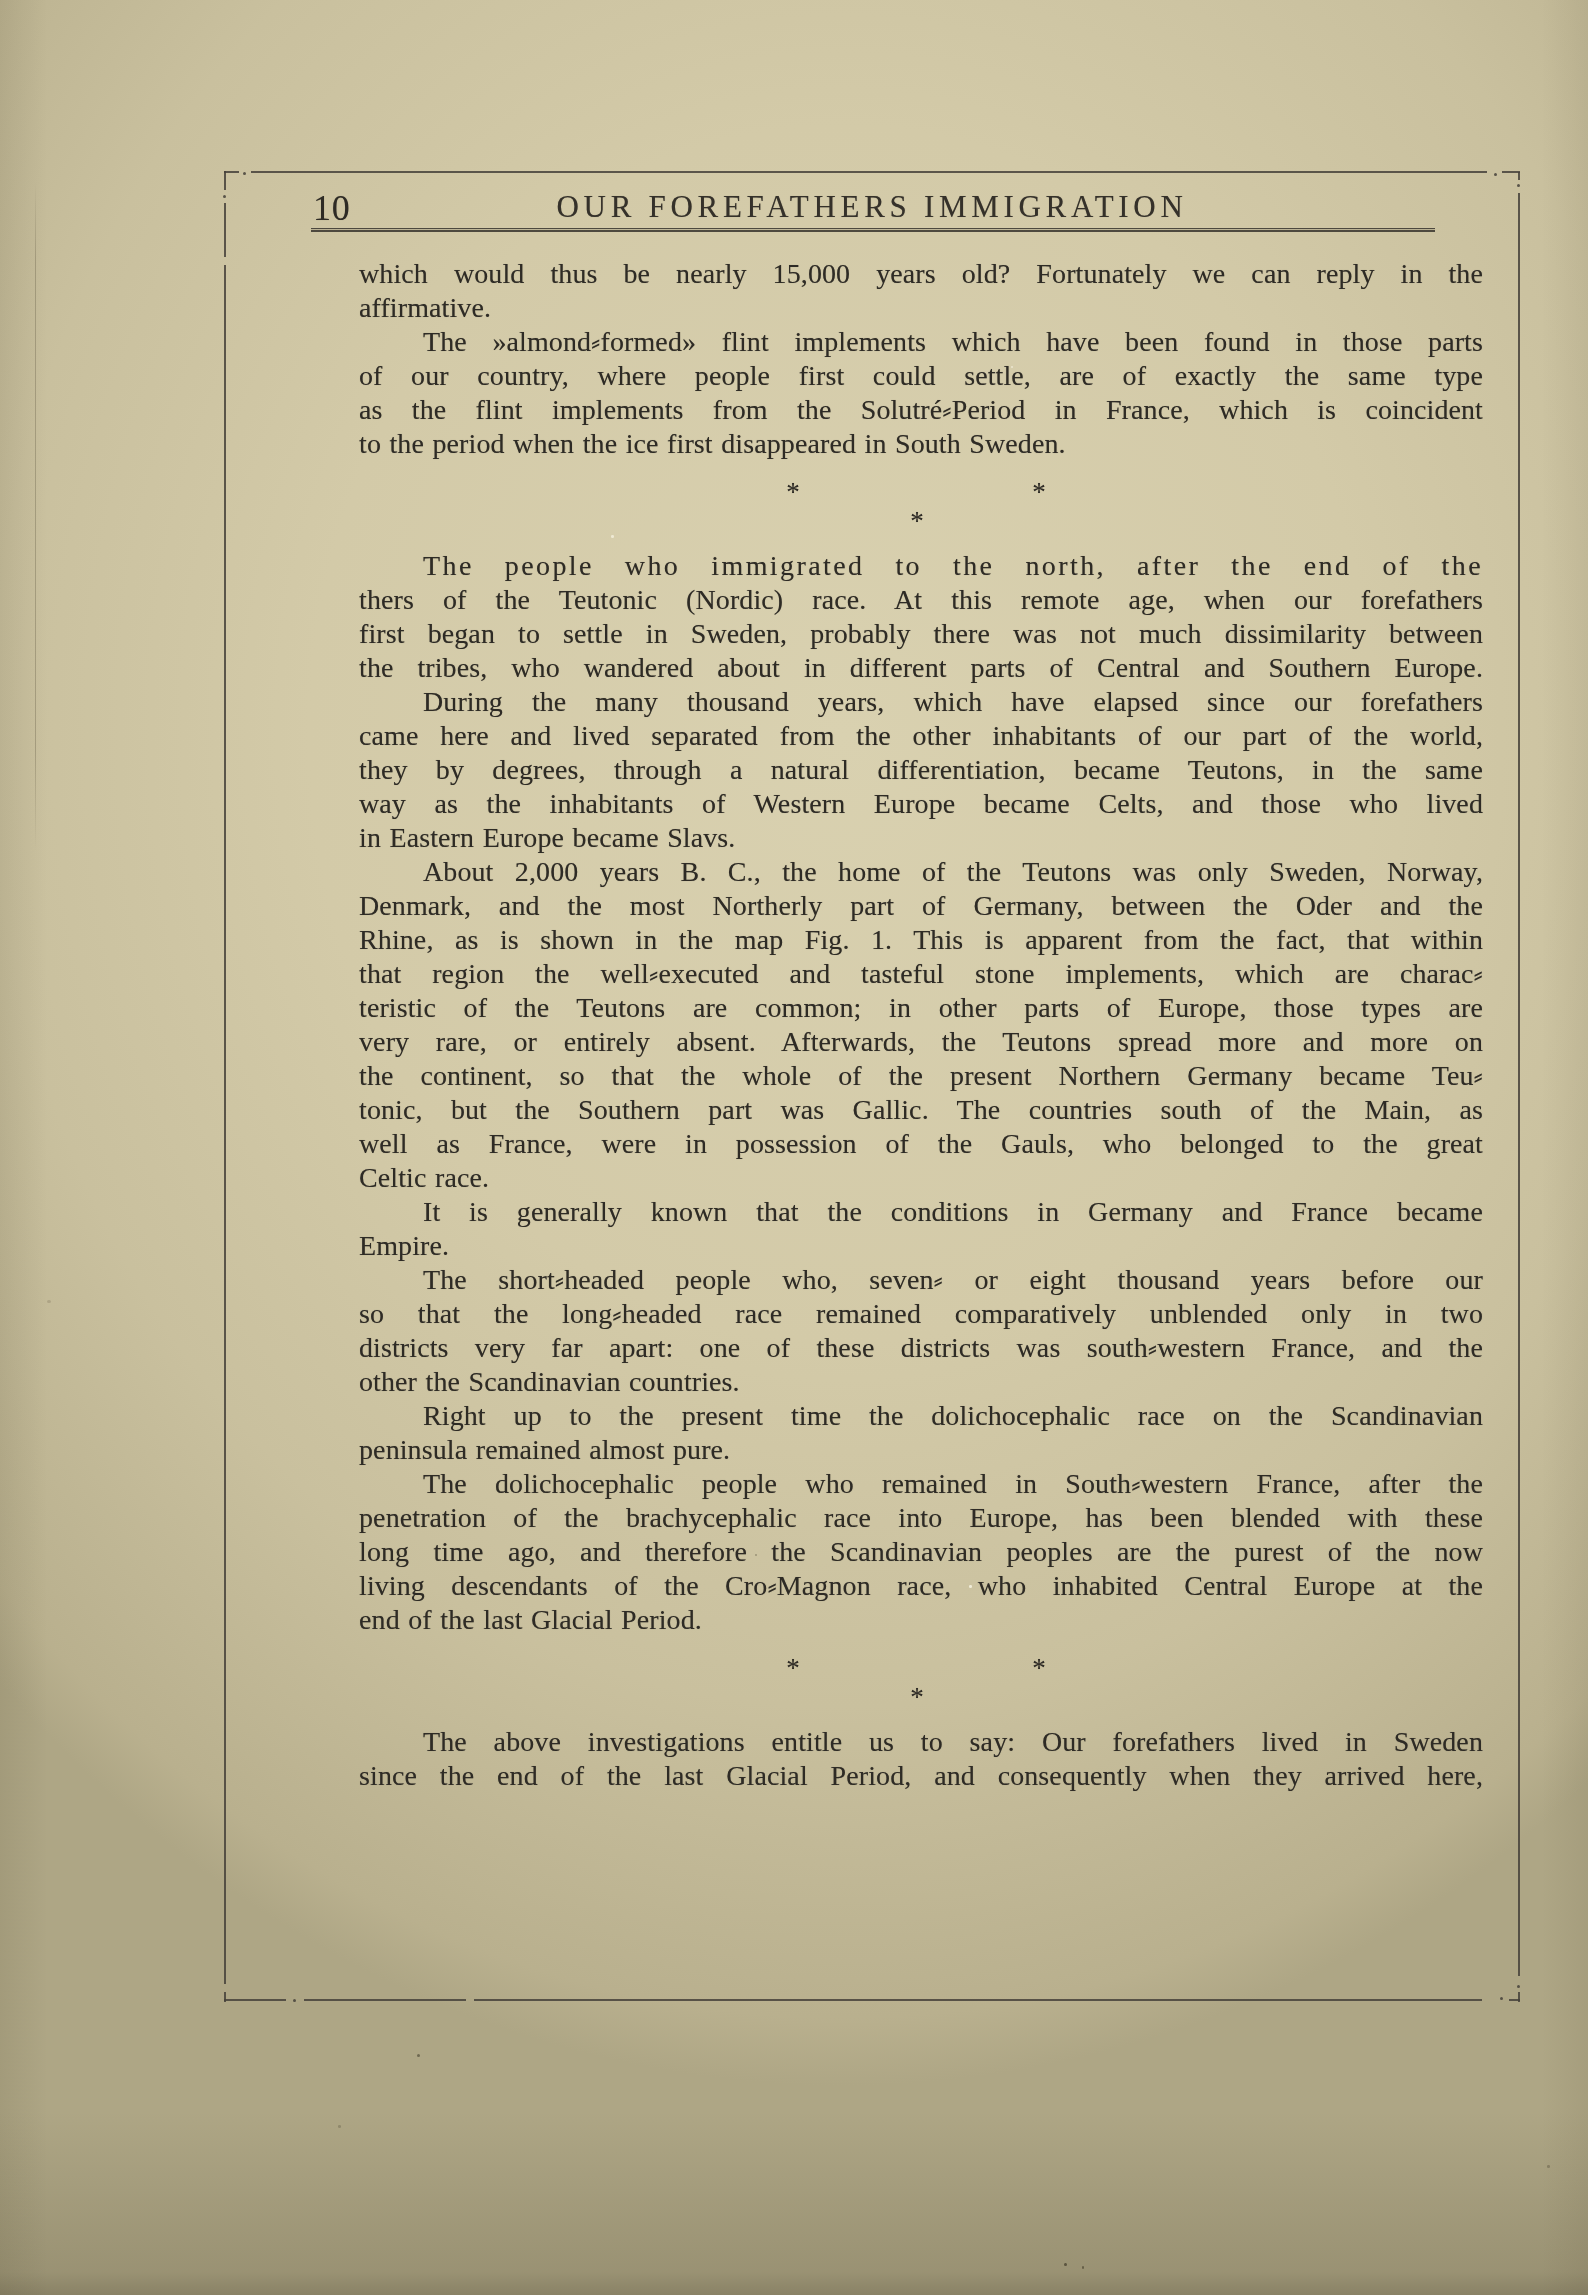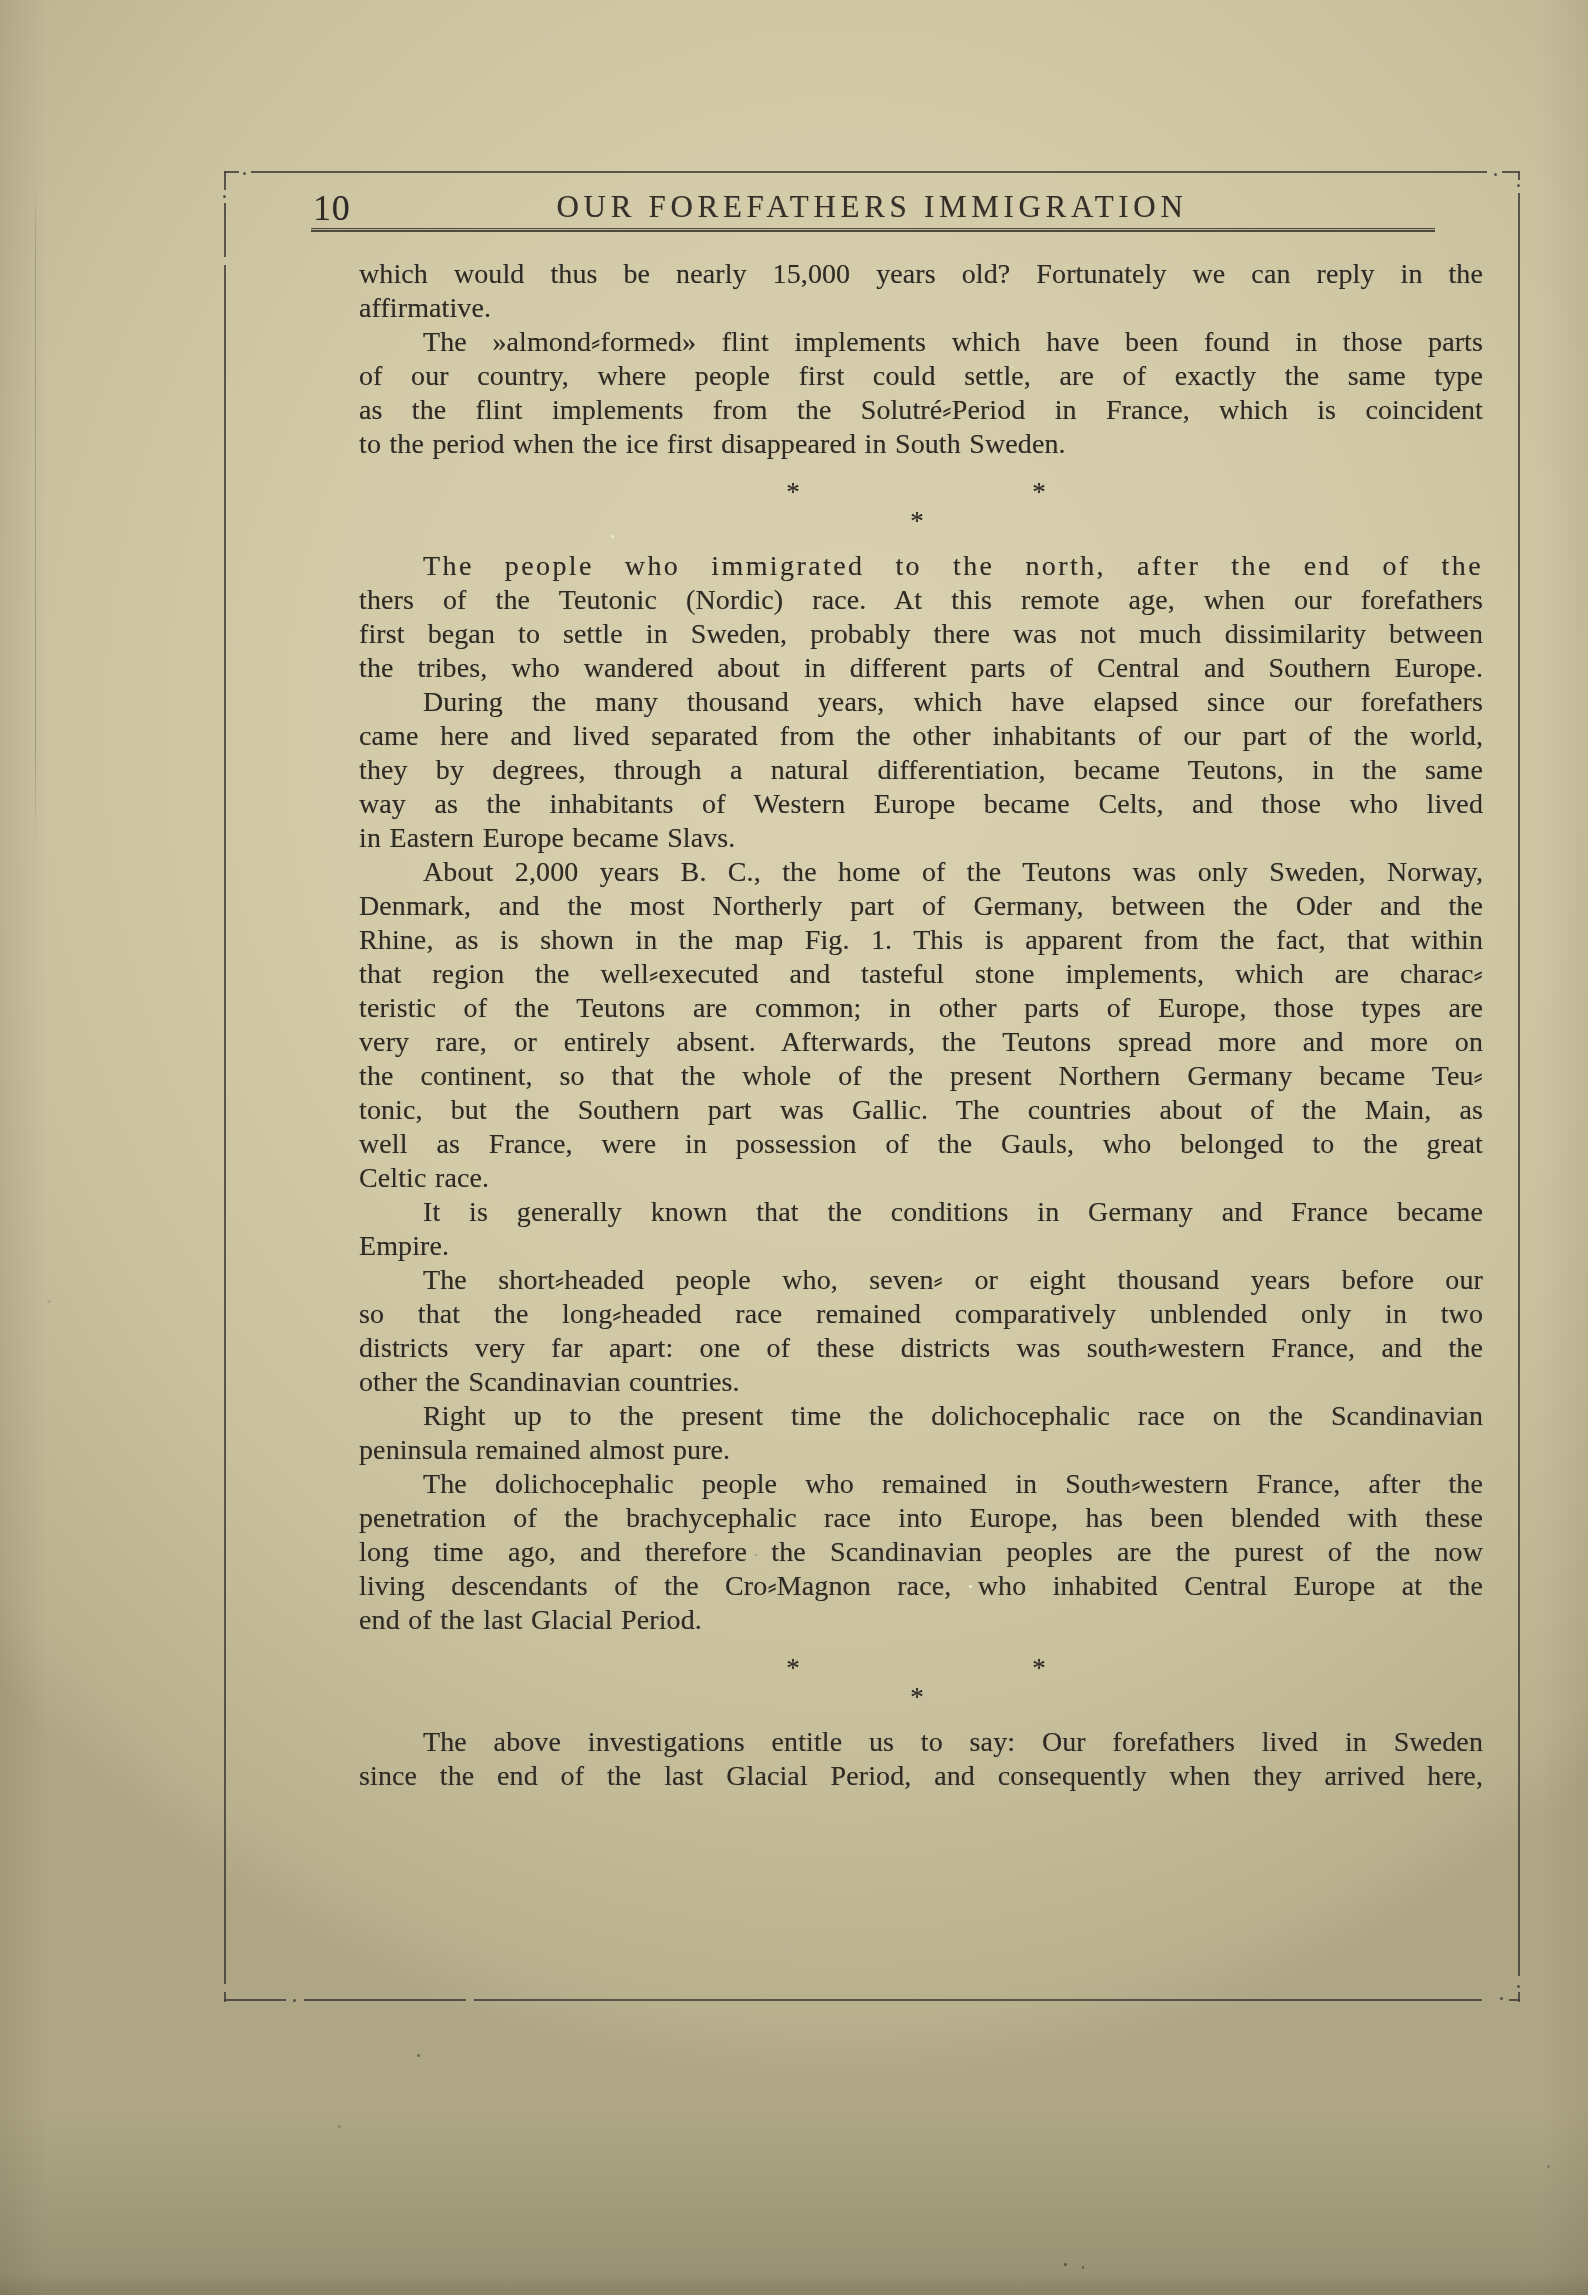--- a/index.html
+++ b/index.html
@@ -125,21 +125,21 @@
       <div class="line">they by degrees, through a natural differentiation, became Teutons, in the same</div>
       <div class="line">way as the inhabitants of Western Europe became Celts, and those who lived</div>
       <div class="line end">in Eastern Europe became Slavs.</div>
       <div class="line indent">About 2,000 years B. C., the home of the Teutons was only Sweden, Norway,</div>
       <div class="line">Denmark, and the most Northerly part of Germany, between the Oder and the</div>
       <div class="line">Rhine, as is shown in the map Fig. 1.  This is apparent from the fact, that within</div>
       <div class="line">that region the well⸗executed and tasteful stone implements, which are charac⸗</div>
       <div class="line">teristic of the Teutons are common; in other parts of Europe, those types are</div>
       <div class="line">very rare, or entirely absent. Afterwards, the Teutons spread more and more on</div>
       <div class="line">the continent, so that the whole of the present Northern Germany became Teu⸗</div>
-      <div class="line">tonic, but the Southern part was Gallic.  The countries about of the Main, as</div>
+      <div class="line">tonic, but the Southern part was Gallic.  The countries south of the Main, as</div>
       <div class="line">well as France, were in possession of the Gauls, who belonged to the great</div>
       <div class="line end">Celtic race.</div>
       <div class="line indent">It is generally known that the conditions in Germany and France became</div>
       <div class="line end">Empire.</div>
       <div class="line indent">The short⸗headed people who, seven⸗ or eight thousand years before our</div>
       <div class="line">so that the long⸗headed race remained comparatively unblended only in two</div>
       <div class="line">districts very far apart: one of these districts was south⸗western France, and the</div>
       <div class="line end">other the Scandinavian countries.</div>
       <div class="line indent">Right up to the present time the dolichocephalic race on the Scandinavian</div>
       <div class="line end">peninsula remained almost pure.</div>

